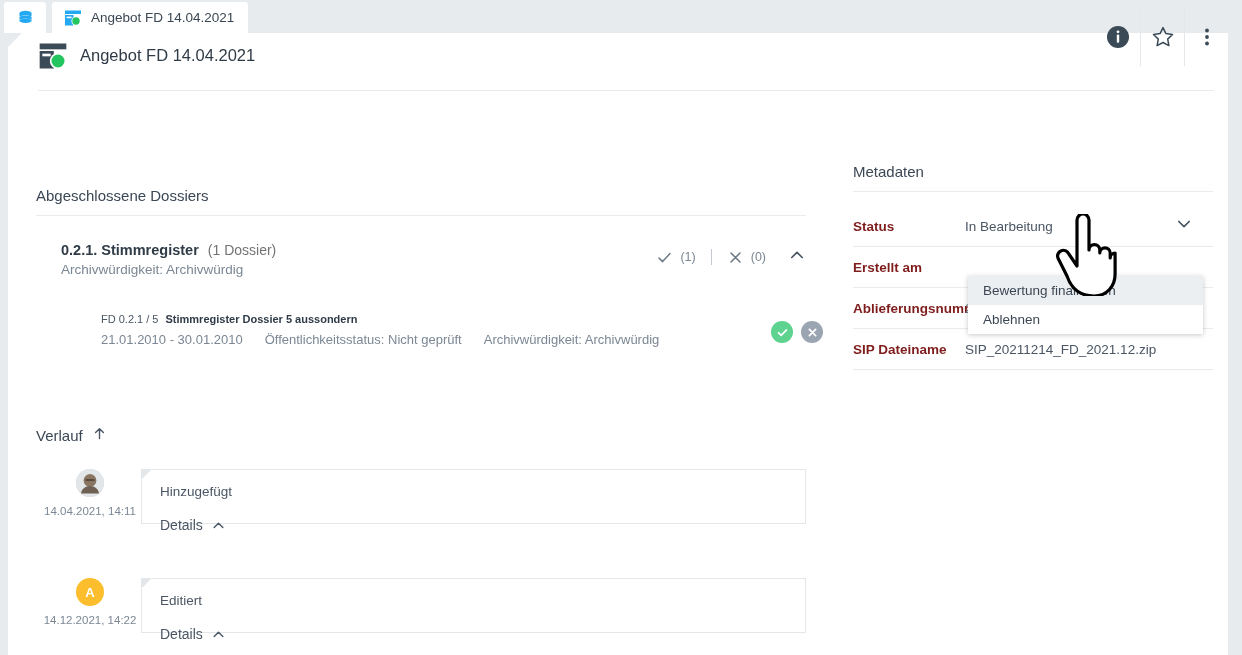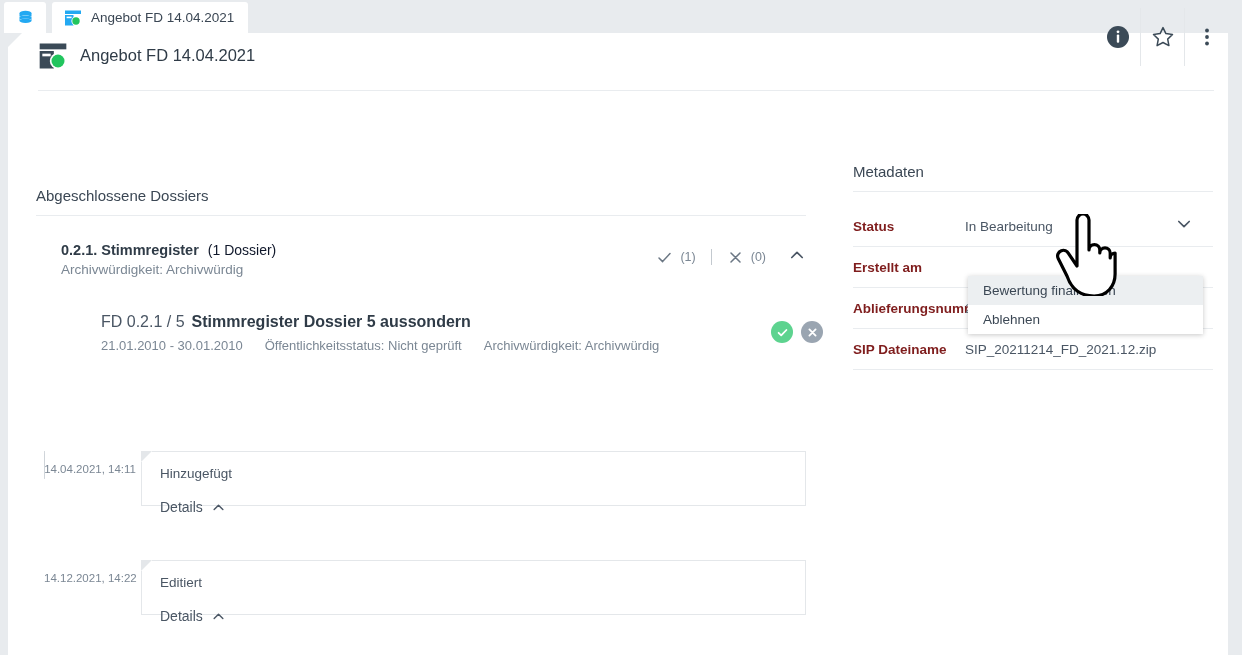--- a/index.html
+++ b/index.html
@@ -87,37 +87,37 @@
   }
   .section-rule { height: 1px; background: #e9ecef; }
 
   
   .dossier-group { position: relative; padding: 26px 0 0 25px; }
   .dossier-head-line { display: flex; align-items: baseline; }
   .dossier-title {
     font-size: 14.5px; font-weight: bold; color: #2f3b47;
   }
   .dossier-count {
-    font-size: 14px; color: #0f172a; margin-left: 9px;
+    font-size: 14px; color: #737373; margin-left: 9px;
   }
   .dossier-sub {
     font-size: 13.5px; color: #7b8794; margin-top: 4px;
   }
   .dossier-actions {
     position: absolute; right: 0; top: 30px;
     display: flex; align-items: center; gap: 0;
   }
   .cnt { font-size: 12.5px; color: #7b8794; margin-left: 7px; }
   .sep-bar { width: 1px; height: 16px; background: #c3c9cf; margin: 0 15px; }
   .icon-btn { display: flex; align-items: center; cursor: pointer; }
   .chev-btn { margin-left: 22px; cursor: pointer; }
 
   
   .file-row { position: relative; margin: 36px 0 0 40px; }
-  .file-line1 { font-size: 16px; color: #4a5664; }
+  .file-line1 { font-size: 11px; color: #4a5664; }
   .file-line1 b { font-weight: bold; color: #2f3b47; margin-left: 7px; }
   .file-line2 {
     font-size: 13px; color: #7b8794; margin-top: 7px;
     display: flex; gap: 22px;
   }
   .file-marks {
     position: absolute; left: 670px; top: 8px;
     display: flex; gap: 8px; align-items: center;
   }
   .mark {
@@ -130,21 +130,21 @@
 
   
   .verlauf { position: absolute; left: 28px; top: 348px; width: 770px; }
   .verlauf-title {
     font-size: 15px; color: #3b4754;
     display: flex; align-items: center; gap: 9px;
   }
   .tl-entry { position: relative; margin-top: 25px; height: 84px; }
   .tl-left {
     position: absolute; left: 8px; top: 0; width: 92px;
-    display: flex; flex-direction: row; align-items: center;
+    display: flex; flex-direction: column; align-items: center;
   }
   .avatar {
     width: 28px; height: 28px; border-radius: 50%; overflow: hidden;
     background: #cfd4d9;
   }
   .avatar.letter {
     background: #fcbe2d; color: #ffffff;
     display: flex; align-items: center; justify-content: center;
     font-size: 13px; font-weight: bold;
   }
@@ -316,20 +316,28 @@
               <svg width="13" height="13" viewBox="0 0 13 13">
                 <path d="M3.4 3.4l6.2 6.2M9.6 3.4l-6.2 6.2" fill="none" stroke="#ffffff" stroke-width="1.8" stroke-linecap="round"></path>
               </svg>
             </div>
           </div>
         </div>
       </div>
     </div>
 
     <div class="verlauf">
+      <div class="verlauf-title">
+        <span>Verlauf</span>
+        <span>
+          <svg width="15" height="15" viewBox="0 0 15 15">
+            <path d="M7.5 12.5V2.8M3.6 6.6L7.5 2.7l3.9 3.9" fill="none" stroke="#4a5664" stroke-width="1.4" stroke-linecap="round" stroke-linejoin="round"></path>
+          </svg>
+        </span>
+      </div>
 
       <div class="tl-entry">
         <div class="tl-left">
           <div class="avatar">
             <svg width="28" height="28" viewBox="0 0 28 28">
               <circle cx="14" cy="14" r="14" fill="#e3e6e9"></circle>
               <circle cx="14" cy="11.5" r="6.4" fill="#8a7563"></circle>
               <path d="M14 17c5 0 8.5 3.2 9 7.5H5c.5-4.3 4-7.5 9-7.5z" fill="#6f6054"></path>
               <rect x="9.5" y="10.2" width="9" height="1.6" fill="#4a4038"></rect>
             </svg>

